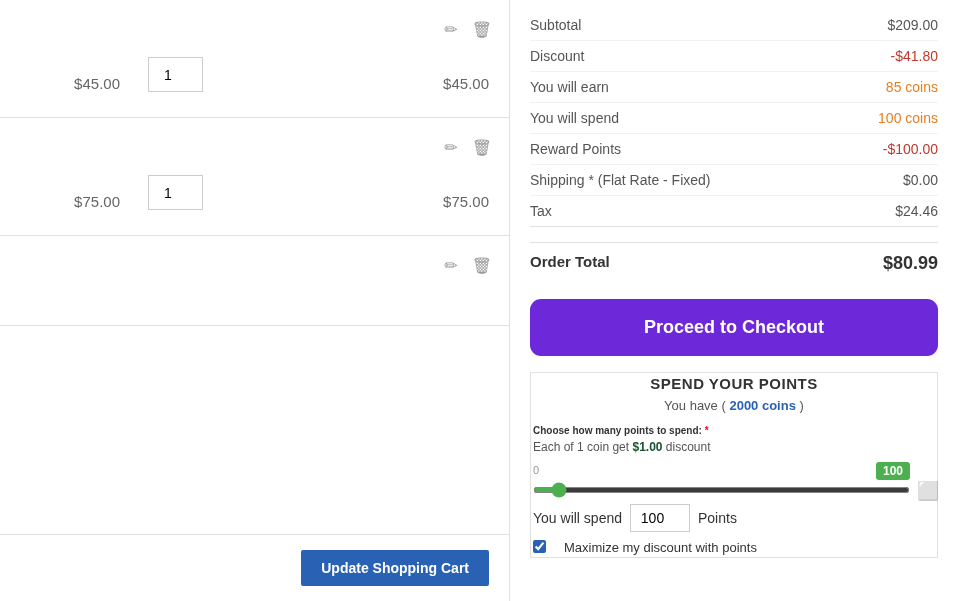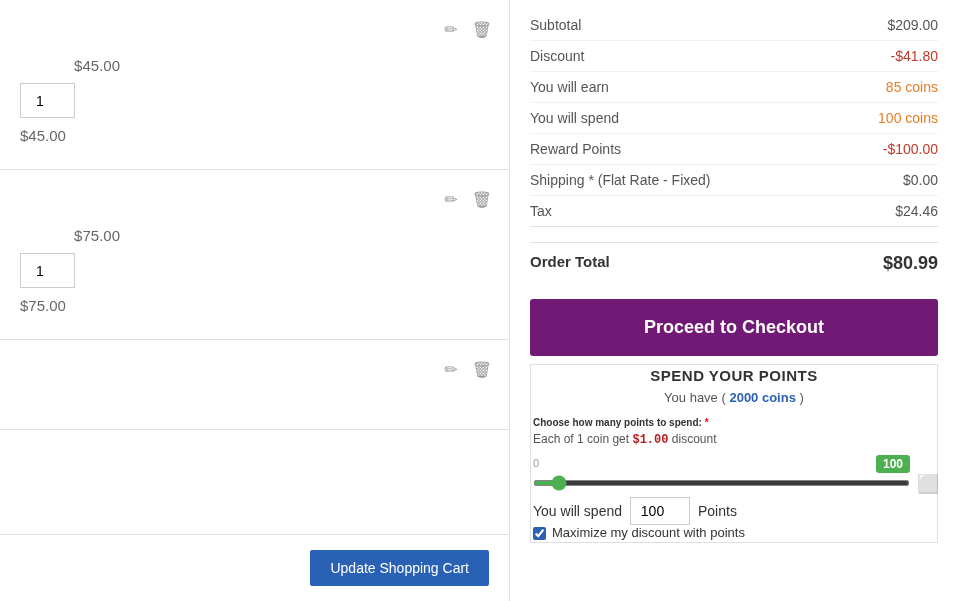--- a/index.html
+++ b/index.html
@@ -27,24 +27,23 @@
     
     .action-icon {
       cursor: pointer;
       color: #999;
       font-size: 16px;
       padding: 2px;
     }
     
     .item-row {
       display: flex;
-      align-items: flex-start;
+      align-items: flex-end;
       padding: 8px 20px 15px 20px;
-      gap: 9px;
-      flex-direction: column;
+      gap: 28px;
     }
     
     .item-price {
       width: 100px;
       text-align: right;
       color: #666;
       font-size: 15px;
     }
     
     .qty-input {
@@ -73,21 +72,21 @@
       display: flex;
       justify-content: flex-end;
     }
     
     .update-cart-btn {
       background: #2962b5;
       color: #fff;
       border: none;
       padding: 10px 20px;
       font-size: 14px;
-      font-weight: normal;
+      font-weight: bold;
       cursor: pointer;
       border-radius: 2px;
     }
     
     
     .cart-right {
       width: 448px;
       padding: 10px 20px 20px 20px;
     }
     
@@ -140,29 +139,29 @@
       margin-bottom: 15px;
     }
     
     .order-total-value {
       font-weight: bold;
       font-size: 18px;
     }
     
     .checkout-btn {
       width: 100%;
-      background: #701a75;
+      background: #6d28d9;
       color: #fff;
       border: none;
       padding: 18px;
       font-size: 18px;
       font-weight: bold;
       cursor: pointer;
-      border-radius: 3px;
-      margin-bottom: 8px;
+      border-radius: 11px;
+      margin-bottom: 16px;
     }
     
     .spend-points-section {
       border: 1px solid #e0e0e0;
       padding: 2px;
     }
     
     .spend-title {
       text-align: center;
       font-weight: bold;
@@ -197,23 +196,22 @@
       font-size: 12px;
       color: #555;
       margin-bottom: 10px;
     }
     
     .coin-rate-bold {
       font-weight: normal;
     }
     
     .coin-rate-discount {
-      color: #b91c1c;
-      font-weight: bold;
-      font-family: Liberation Mono, monospace;
+      color: #14532d;
+      font-weight: bold;
     }
     
     .slider-labels {
       display: flex;
       justify-content: space-between;
       font-size: 11px;
       color: #999;
       margin-bottom: 2px;
     }
     
@@ -227,22 +225,23 @@
     .spend-input {
       width: 60px;
       height: 28px;
       border: 1px solid #ccc;
       text-align: center;
       font-size: 14px;
     }
     
     .maximize-row {
       display: flex;
-      align-items: flex-end;
-      gap: 6px;
+      align-items: flex-start;
+      gap: 18px;
+      margin-top: 8px;
       font-size: 13px;
     }
     
     .maximize-row input[type="checkbox"] {
       accent-color: #2962b5;
     }
     
     input[type="range"] {
       width: 100%;
       accent-color: #4caf50;

